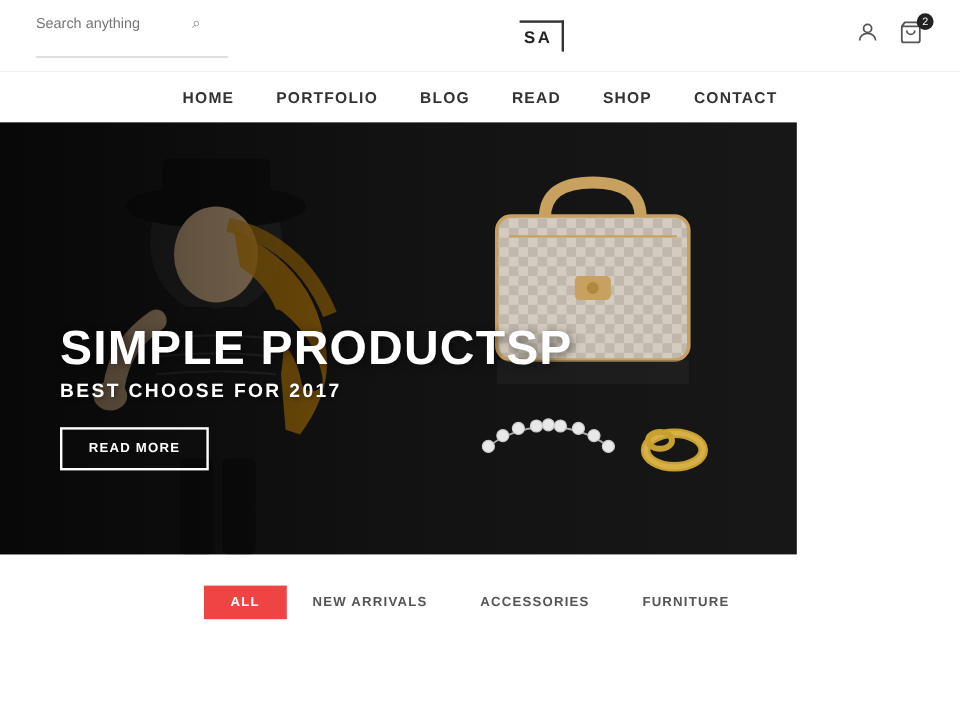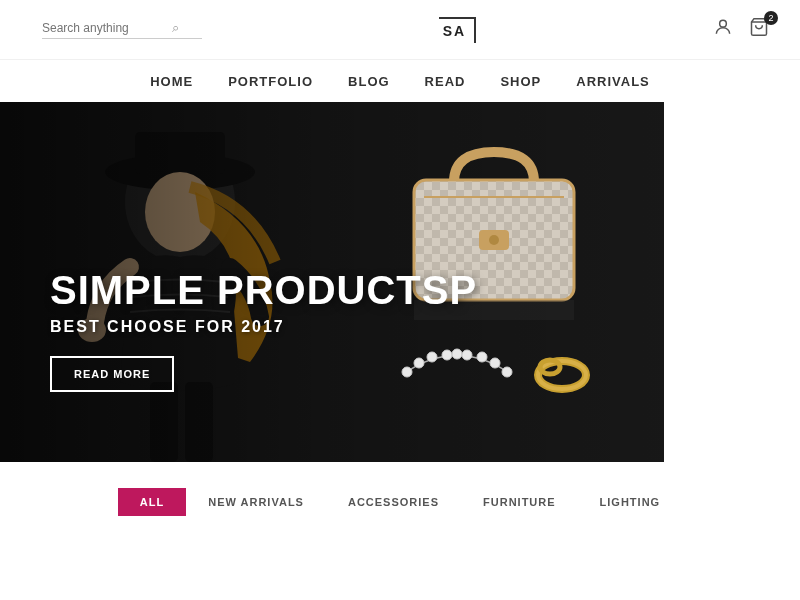--- a/index.html
+++ b/index.html
@@ -12,23 +12,22 @@
       justify-content: space-between;
       padding: 10px 30px;
       background: #fff;
       height: 60px;
       border-bottom: 1px solid #f0f0f0;
     }
     .search-area {
       display: flex;
       align-items: center;
       border-bottom: 1px solid #ccc;
-      padding-bottom: 2px;
+      padding-bottom: 20px;
       width: 160px;
-      margin-left: 12px;
     }
     .search-input {
       border: none;
       outline: none;
       font-size: 12px;
       color: #999;
       width: 130px;
       background: transparent;
     }
     .search-icon-wrap {
@@ -202,21 +201,21 @@
       font-size: 11px;
       font-weight: 600;
       letter-spacing: 1px;
       text-transform: uppercase;
       cursor: pointer;
       color: #555;
       background: transparent;
       border: none;
     }
     .filter-tab.active {
-      background: #be185d;
+      background: #ef4444;
       color: #fff;
     }
   </style>
 </head>
 <body>
 
 <div class="header">
   <div class="search-area">
     <input class="search-input" type="text" placeholder="Search anything" style="">
     <span class="search-icon-wrap">⌕</span>
@@ -245,21 +244,21 @@
     </span>
   </div>
 </div>
 
 <nav class="nav">
   <a class="nav-item">HOME</a>
   <a class="nav-item">PORTFOLIO</a>
   <a class="nav-item">BLOG</a>
   <a class="nav-item">READ</a>
   <a class="nav-item">SHOP</a>
-  <a class="nav-item">ARRIVALS</a>
+  <a class="nav-item">CONTACT</a>
 </nav>
 
 <div class="hero">
   <div class="hero-overlay"></div>
 
   <div class="woman-figure">
     <svg viewBox="0 0 280 340" xmlns="http://www.w3.org/2000/svg" class="woman-svg">
 
       <ellipse cx="140" cy="80" rx="55" ry="60" fill="#2a2a2a"></ellipse>
 
@@ -345,14 +344,13 @@
     <p class="hero-subtitle">BEST CHOOSE FOR 2017</p>
     <button class="hero-btn">READ MORE</button>
   </div>
 </div>
 
 <div class="filter-bar">
   <button class="filter-tab active">ALL</button>
   <button class="filter-tab">NEW ARRIVALS</button>
   <button class="filter-tab">ACCESSORIES</button>
   <button class="filter-tab">FURNITURE</button>
-  <button class="filter-tab">LIGHTING</button>
 </div>
 
 </body></html>

